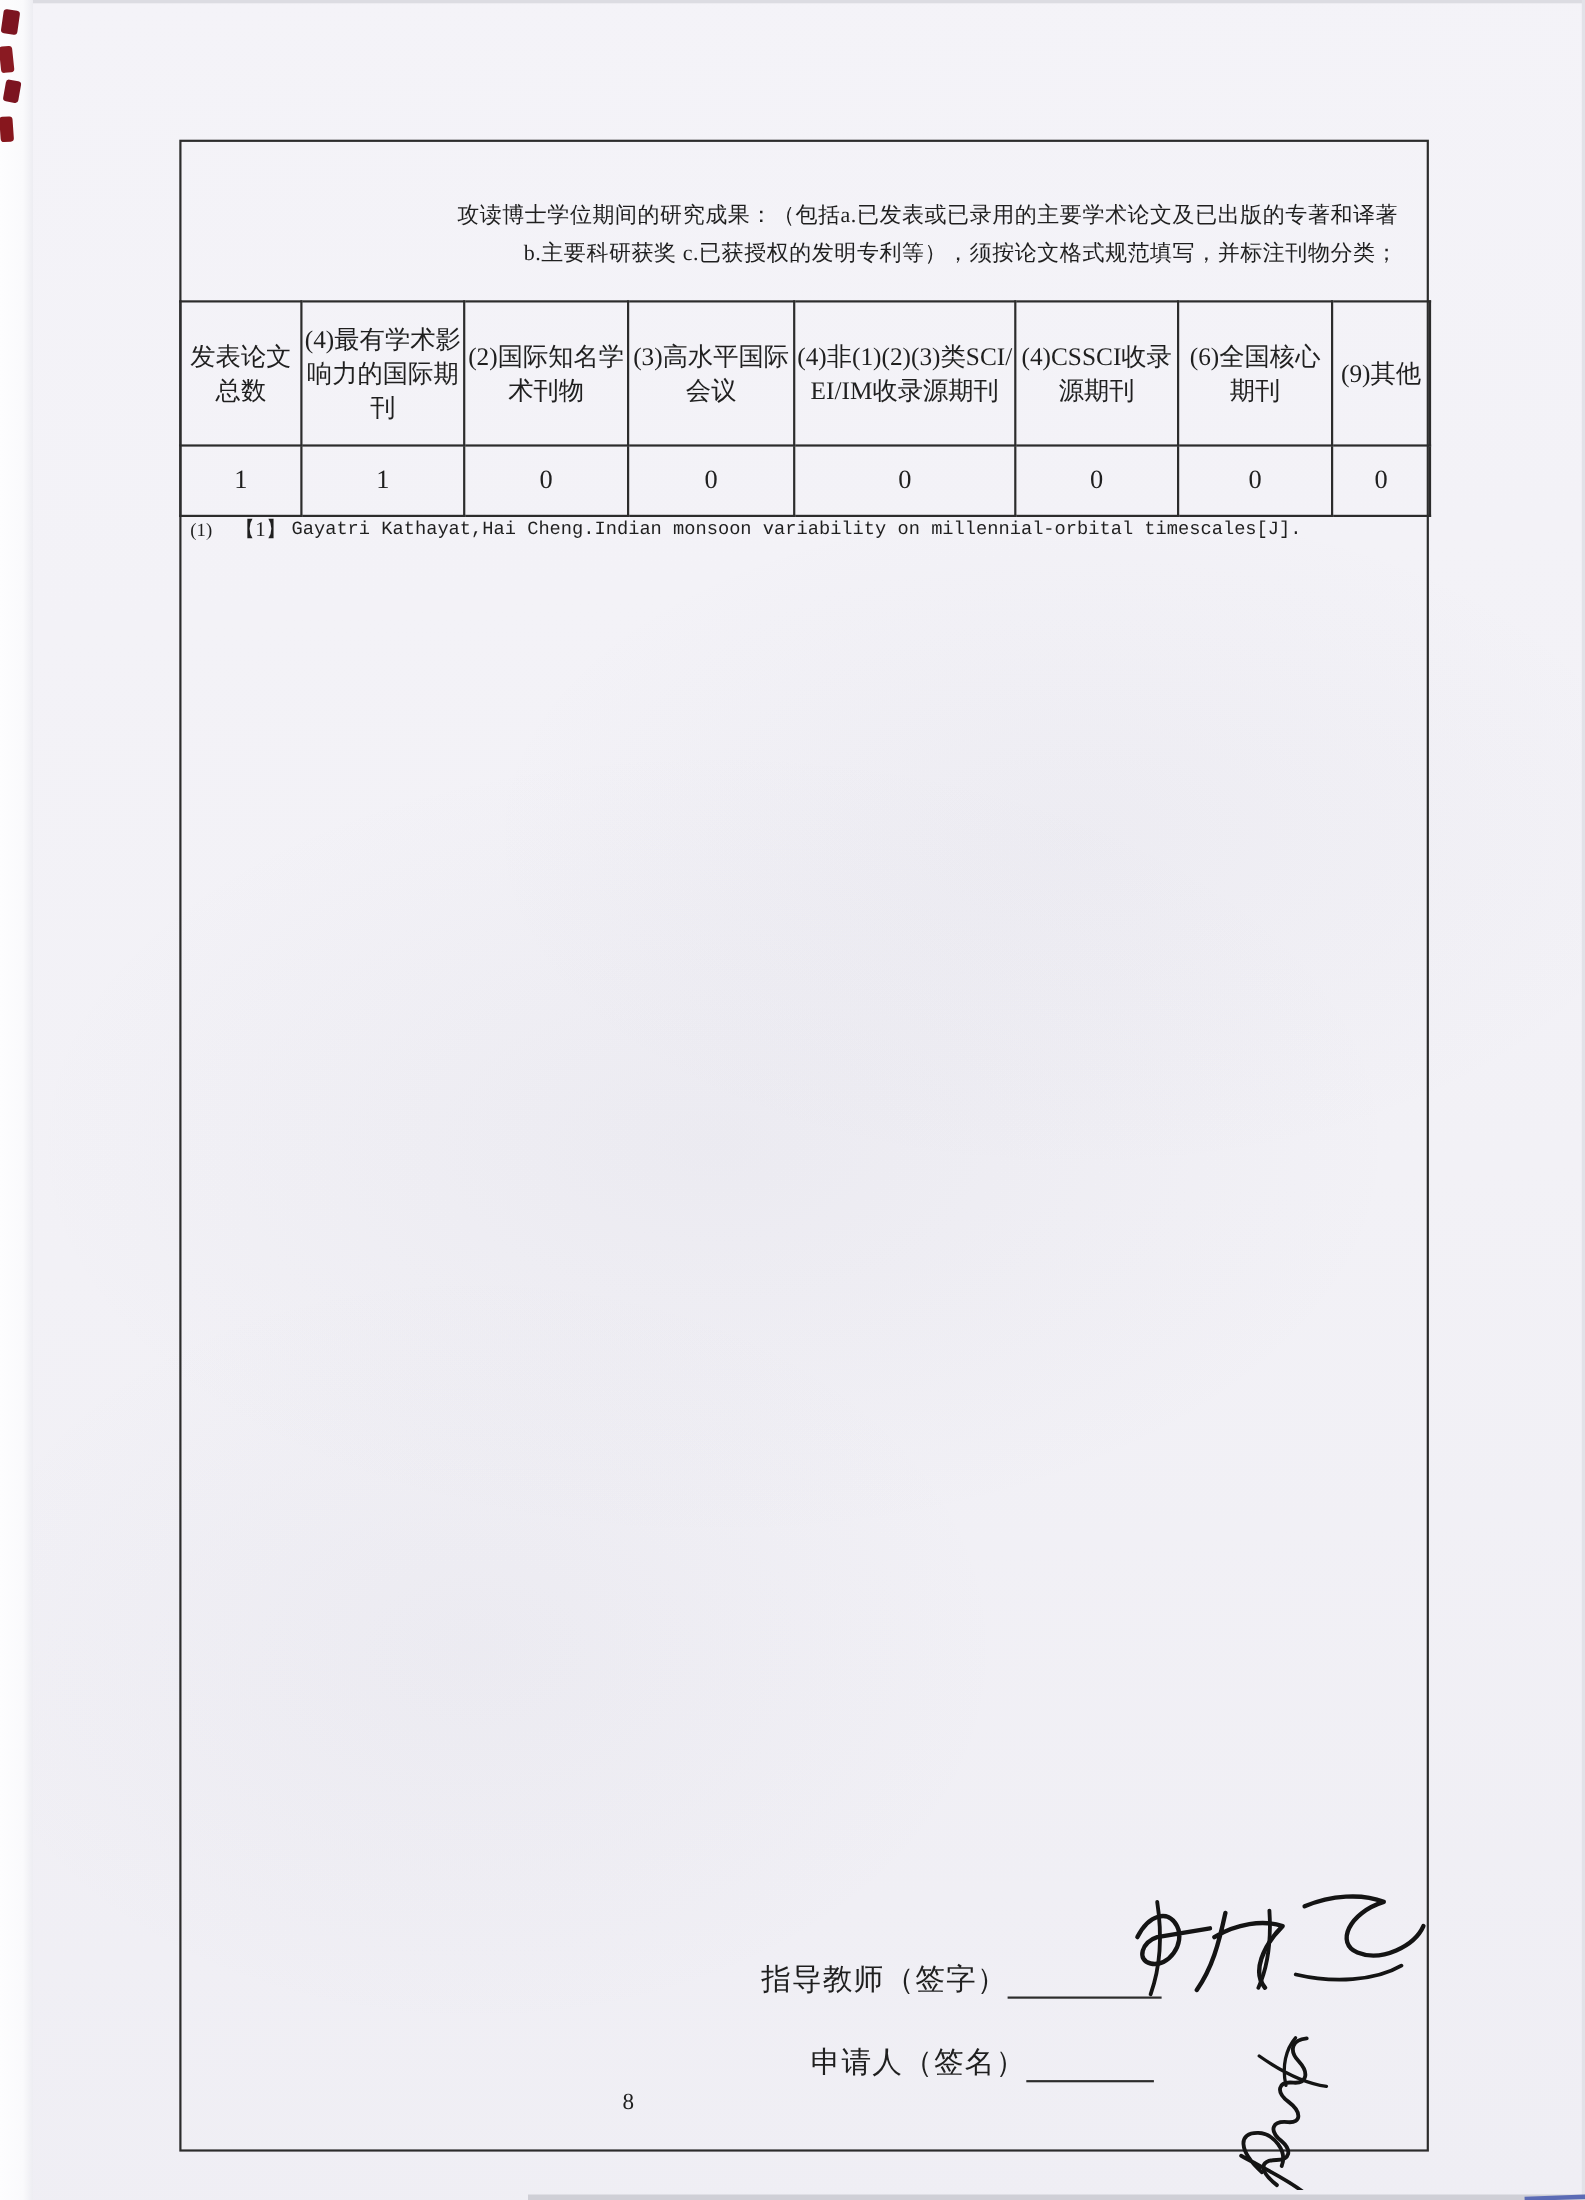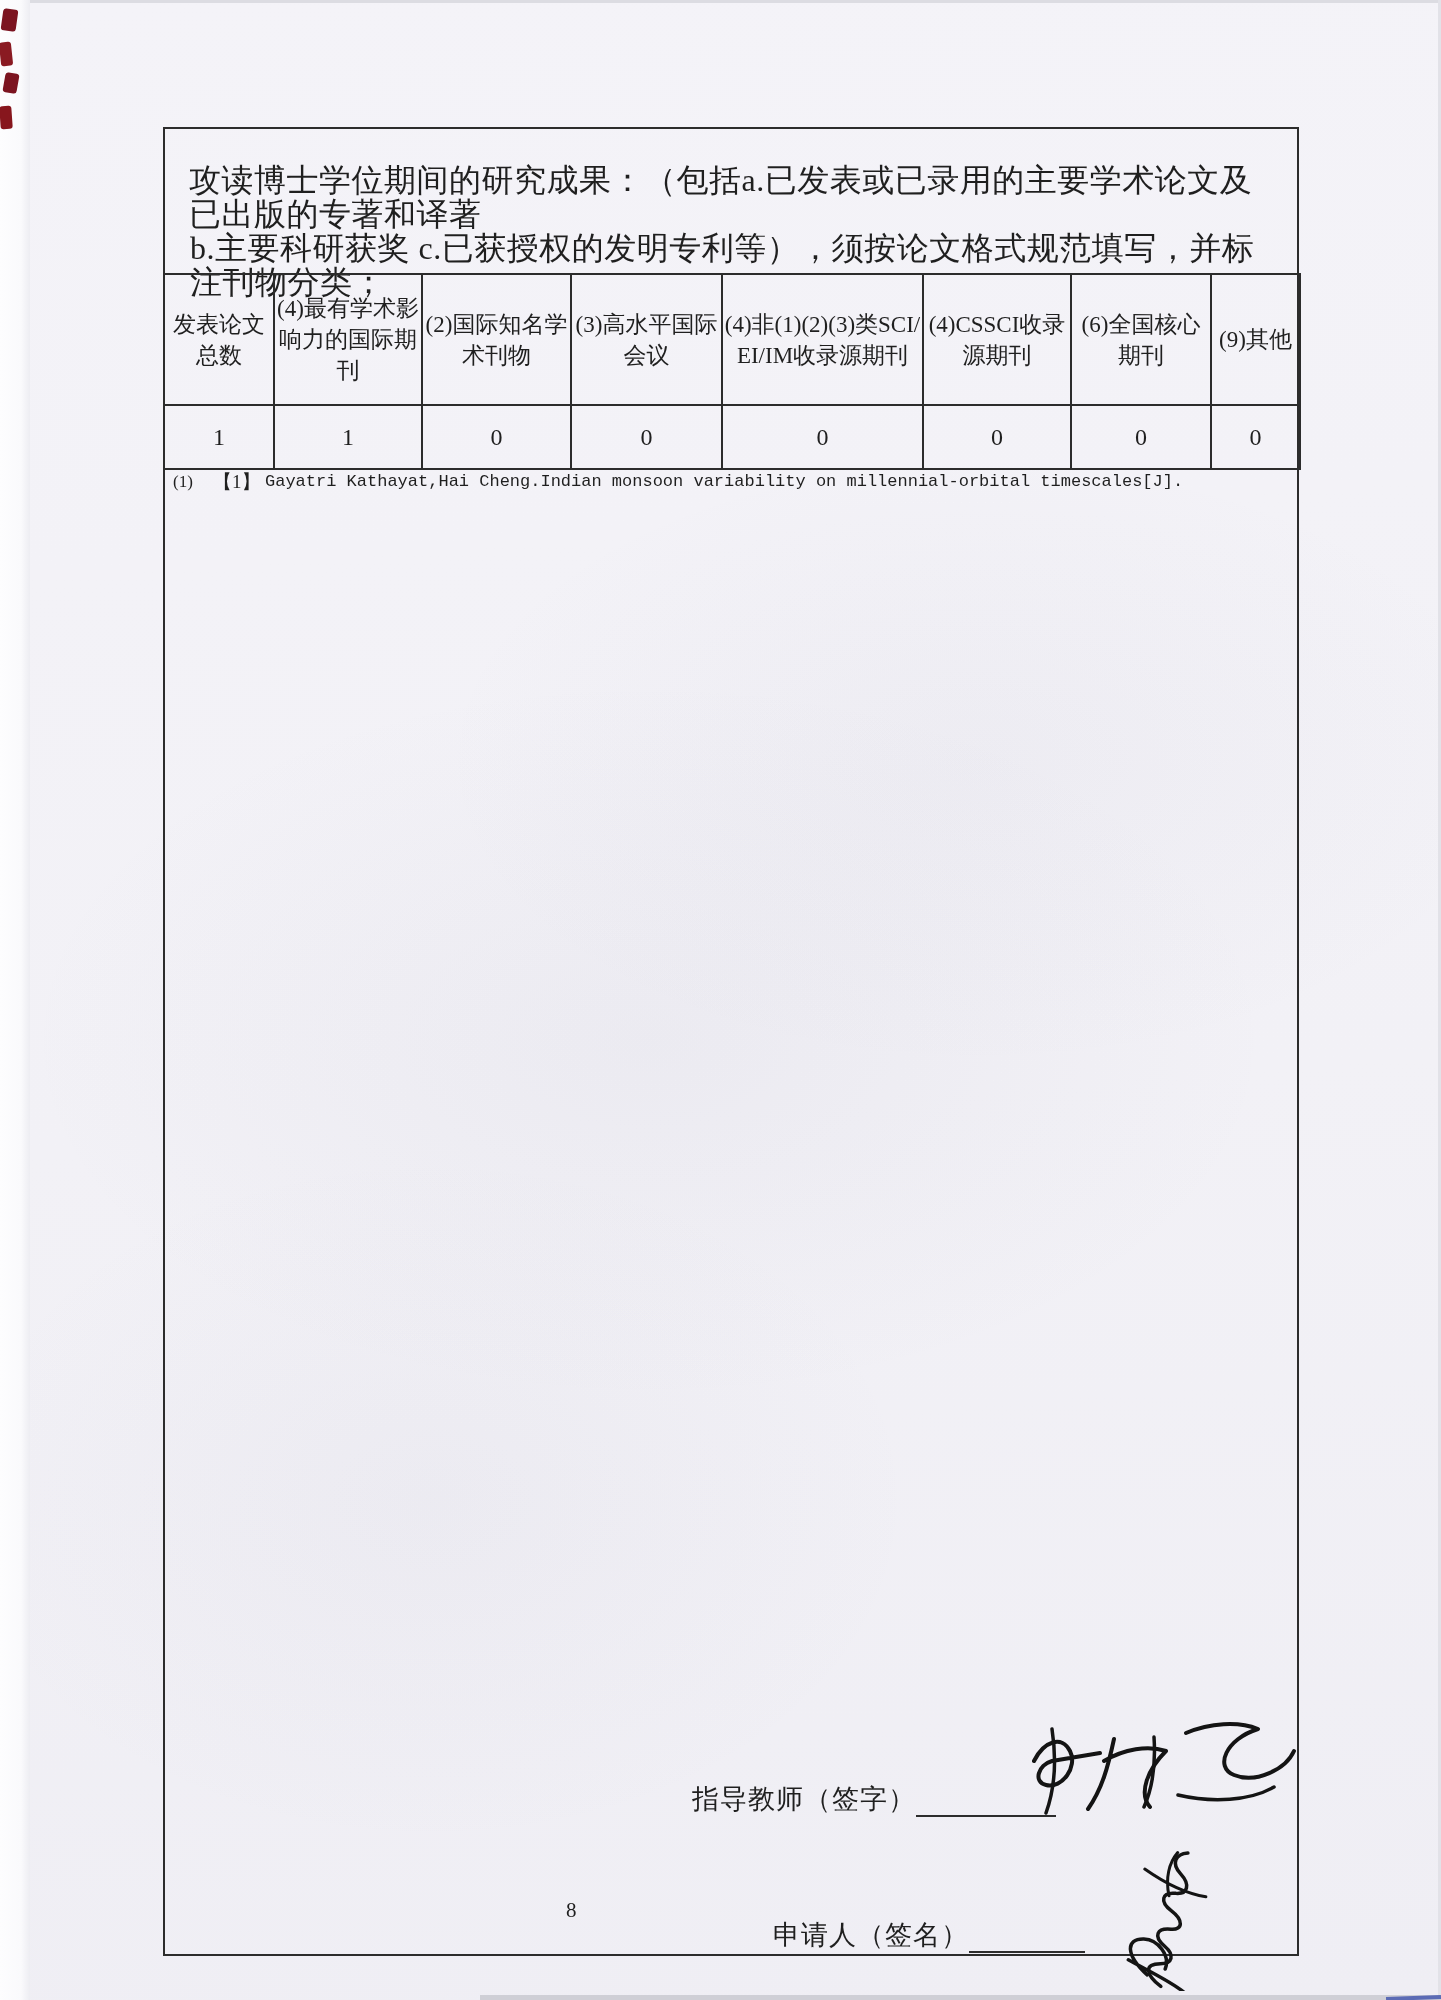--- a/index.html
+++ b/index.html
@@ -26,22 +26,22 @@
   .red-mark{position:absolute;background:#7c1420;border-radius:3px;}
   .red-mark.m1{left:2px;top:9px;width:15px;height:22px;transform:rotate(8deg);}
   .red-mark.m2{left:0;top:42px;width:12px;height:24px;transform:rotate(-6deg);background:#8a1a22;}
   .red-mark.m3{left:4px;top:73px;width:14px;height:20px;transform:rotate(10deg);}
   .red-mark.m4{left:0;top:106px;width:12px;height:23px;transform:rotate(-4deg);background:#87161d;}
 
   
   .form-box{position:absolute;left:163px;top:127px;width:1132px;height:1825px;
     border:2px solid #2c2c2c;overflow:visible;}
 
-  .intro{position:absolute;left:6px;top:34px;width:1100px;
-    font-size:32px;line-height:34px;letter-spacing:0.5px;}
+  .intro{position:absolute;left:6px;top:50px;width:1100px;
+    font-size:20px;line-height:34px;letter-spacing:0.5px;text-align:right;}
   .intro .l1{margin-left:18px;}
   .intro .l2{margin-left:19px;}
 
   table.pub-table{position:absolute;left:-2px;top:144px;width:1136px;
     border-collapse:collapse;table-layout:fixed;}
   .pub-table td{border:2px solid #2c2c2c;text-align:center;vertical-align:middle;
     padding:2px 1px;word-break:break-all;}
   .pub-table tr.hdr td{height:125px;font-size:23px;line-height:31px;}
   .pub-table tr.hdr td:last-child{white-space:nowrap;}
   .pub-table tr.vals td{height:58px;font-size:24px;}
@@ -52,21 +52,21 @@
   .cit-index{width:40px;font-family:"Liberation Serif",serif;font-size:17px;flex:none;}
   .cit-marker{width:52px;flex:none;font-family:"Liberation Serif",serif;font-size:19px;}
   .cit-text{flex:1;}
 
   .confirmation{position:absolute;left:20px;top:1492px;font-size:24px;letter-spacing:0.5px;}
 
   .sig-row{position:absolute;font-size:27px;letter-spacing:1px;}
   .sig-row .underline{display:inline-block;border-bottom:2px solid #2c2c2c;height:22px;vertical-align:bottom;}
   .supervisor-row{left:527px;top:1652px;}
   .supervisor-row .underline{width:140px;}
-  .applicant-row{left:572px;top:1788px;margin-left:36px;}
+  .applicant-row{left:572px;top:1728px;}
   .applicant-row .underline{width:116px;}
 
   .sig-svg{position:absolute;}
   .sig-supervisor{left:853px;top:1580px;}
   .sig-applicant{left:905px;top:1672px;}
   .sig-svg path{fill:none;stroke:#141414;stroke-linecap:round;stroke-linejoin:round;}
 
   .page-number{position:absolute;left:566px;top:1898px;font-size:21px;}
 </style>
 </head>

